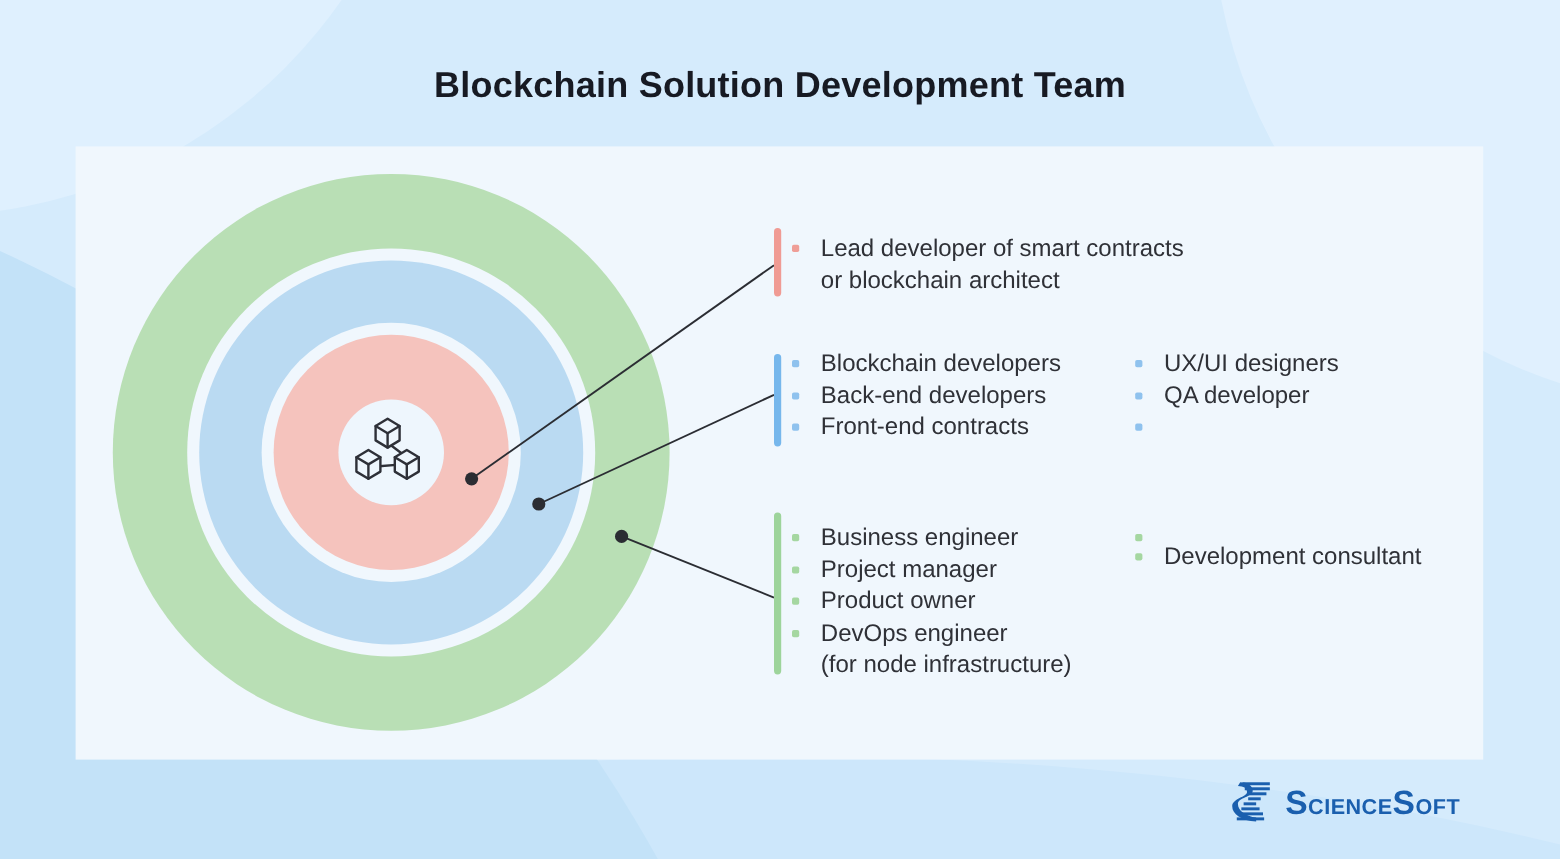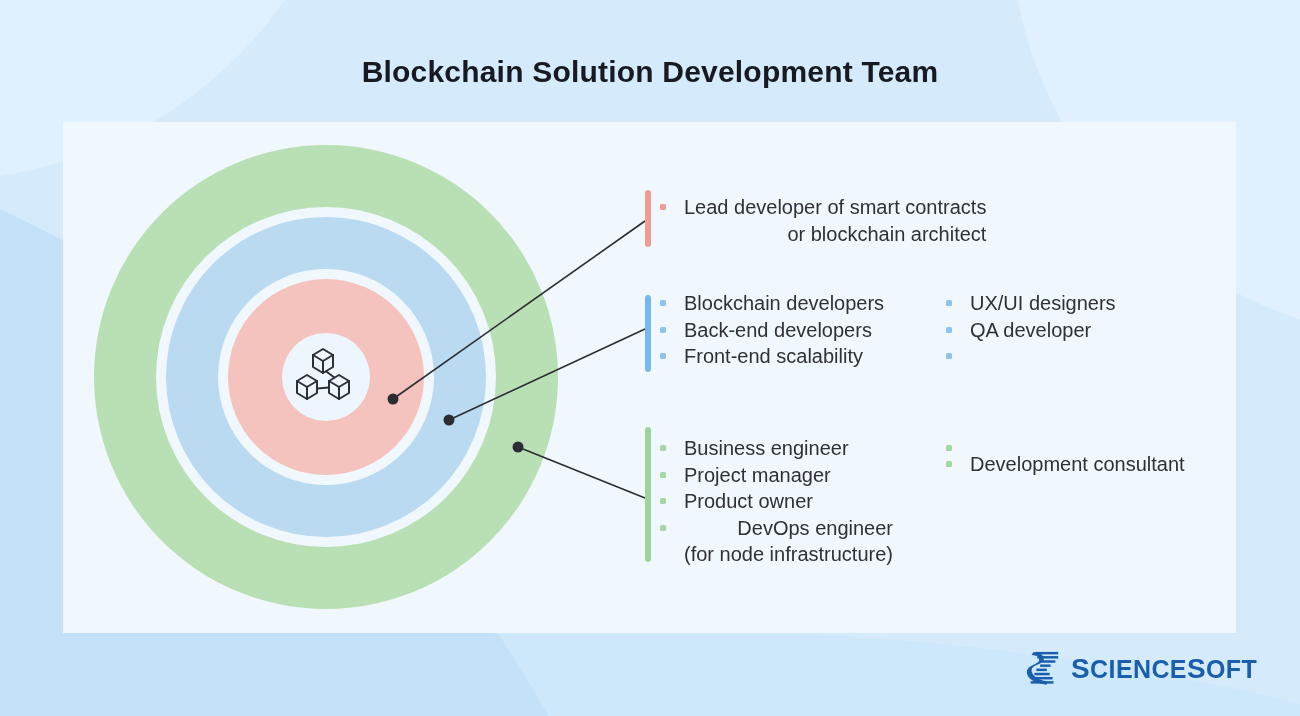--- a/index.html
+++ b/index.html
@@ -45,21 +45,21 @@
   }
 
   .connectors{ position:absolute; left:0; top:0; width:1173px; height:511px; }
 
   
   .bar{ position:absolute; width:6px; border-radius:3px; }
   .bar-core       { left:582px; top:68px;  height:57px;  background:#f09b94; }
   .bar-development{ left:582px; top:173px; height:77px;  background:#76b7ec; }
   .bar-supporting { left:582px; top:305px; height:135px; background:#9dd49b; }
 
-  .col{ position:absolute; font-size:20px; line-height:26.5px; color:#2f3137;text-align:right; }
+  .col{ position:absolute; font-size:20px; line-height:26.5px; color:#2f3137; }
   .col-1{ left:596px; }
   .col-2{ left:882px; }
   .top-core{ top:72px; }
   .top-dev { top:168px; }
   .top-sup { top:313px; }
 
   .item{ display:flex; align-items:flex-start; }
   .bullet{
     flex:none; width:6px; height:6px; border-radius:1.5px;
     margin:10px 18px 0 1px;
@@ -68,21 +68,21 @@
   .b-dev { background:#8fc2ee; }
   .b-sup { background:#a5d7a1; }
   .lines{ display:flex; flex-direction:column; }
   .lines span{ display:block; white-space:nowrap; }
 
   
   .logo{ position:absolute; left:1024px; top:650px; display:flex; align-items:center; }
   .logo-mark{ margin-right:9px; }
   .logo-word{ color:#1a5fae; font-weight:700; letter-spacing:.4px; white-space:nowrap; }
   .lg-cap{ font-size:28px; }
-  .lg-sm { font-size:25px; }
+  .lg-sm { font-size:18px; }
 </style>
 </head>
 <body>
 
 <div class="page">
 
   <div class="bg bg-corner-tl"></div>
   <div class="bg bg-corner-tr"></div>
   <div class="bg-band"></div>
   <div class="bg bg-corner-bl"></div>
@@ -153,21 +153,21 @@
       </div>
       <div class="item">
         <span class="bullet b-dev"></span>
         <span class="lines">
             <span>Back-end developers</span>
           </span>
       </div>
       <div class="item">
         <span class="bullet b-dev"></span>
         <span class="lines">
-            <span>Front-end scalability</span>
+            <span>Front-end contracts</span>
           </span>
       </div>
     </div>
     <div class="col col-2 top-dev">
       <div class="item">
         <span class="bullet b-dev"></span>
         <span class="lines">
             <span>UX/UI designers</span>
           </span>
       </div>

